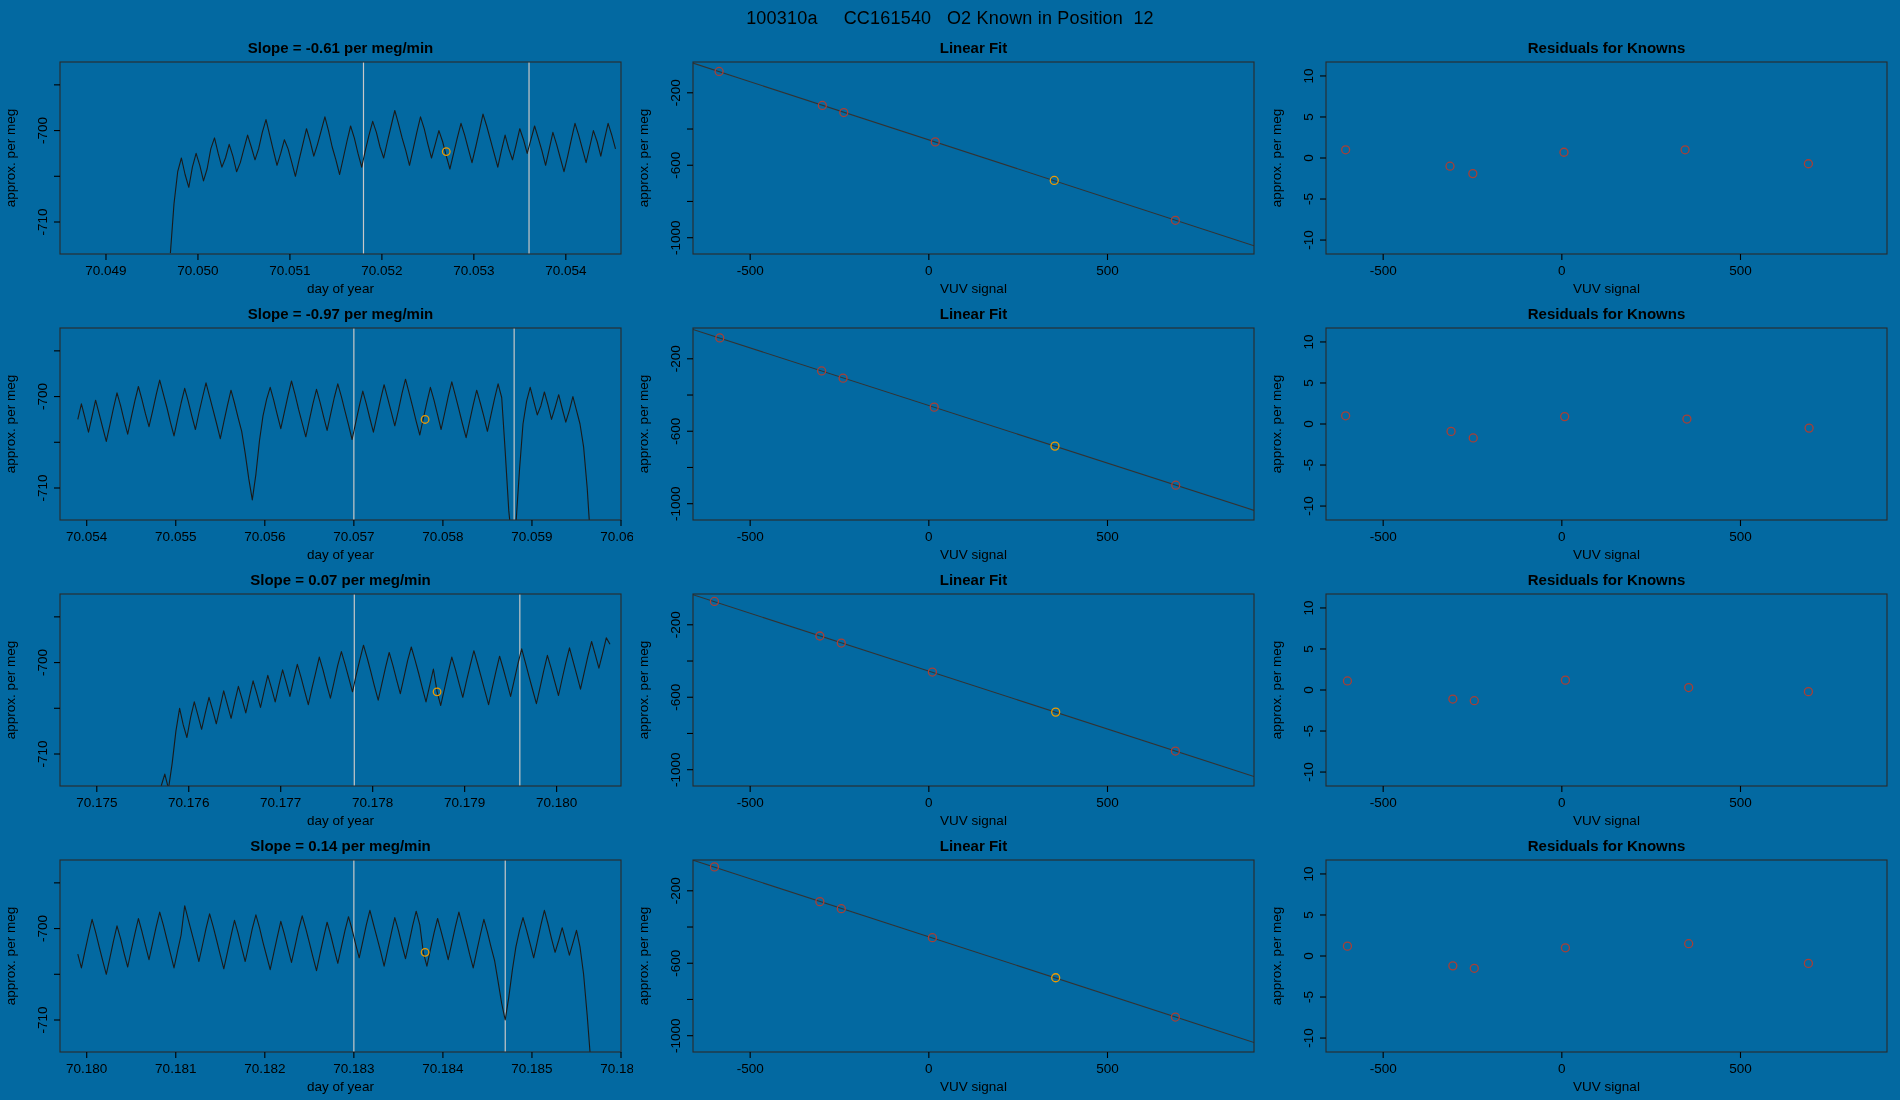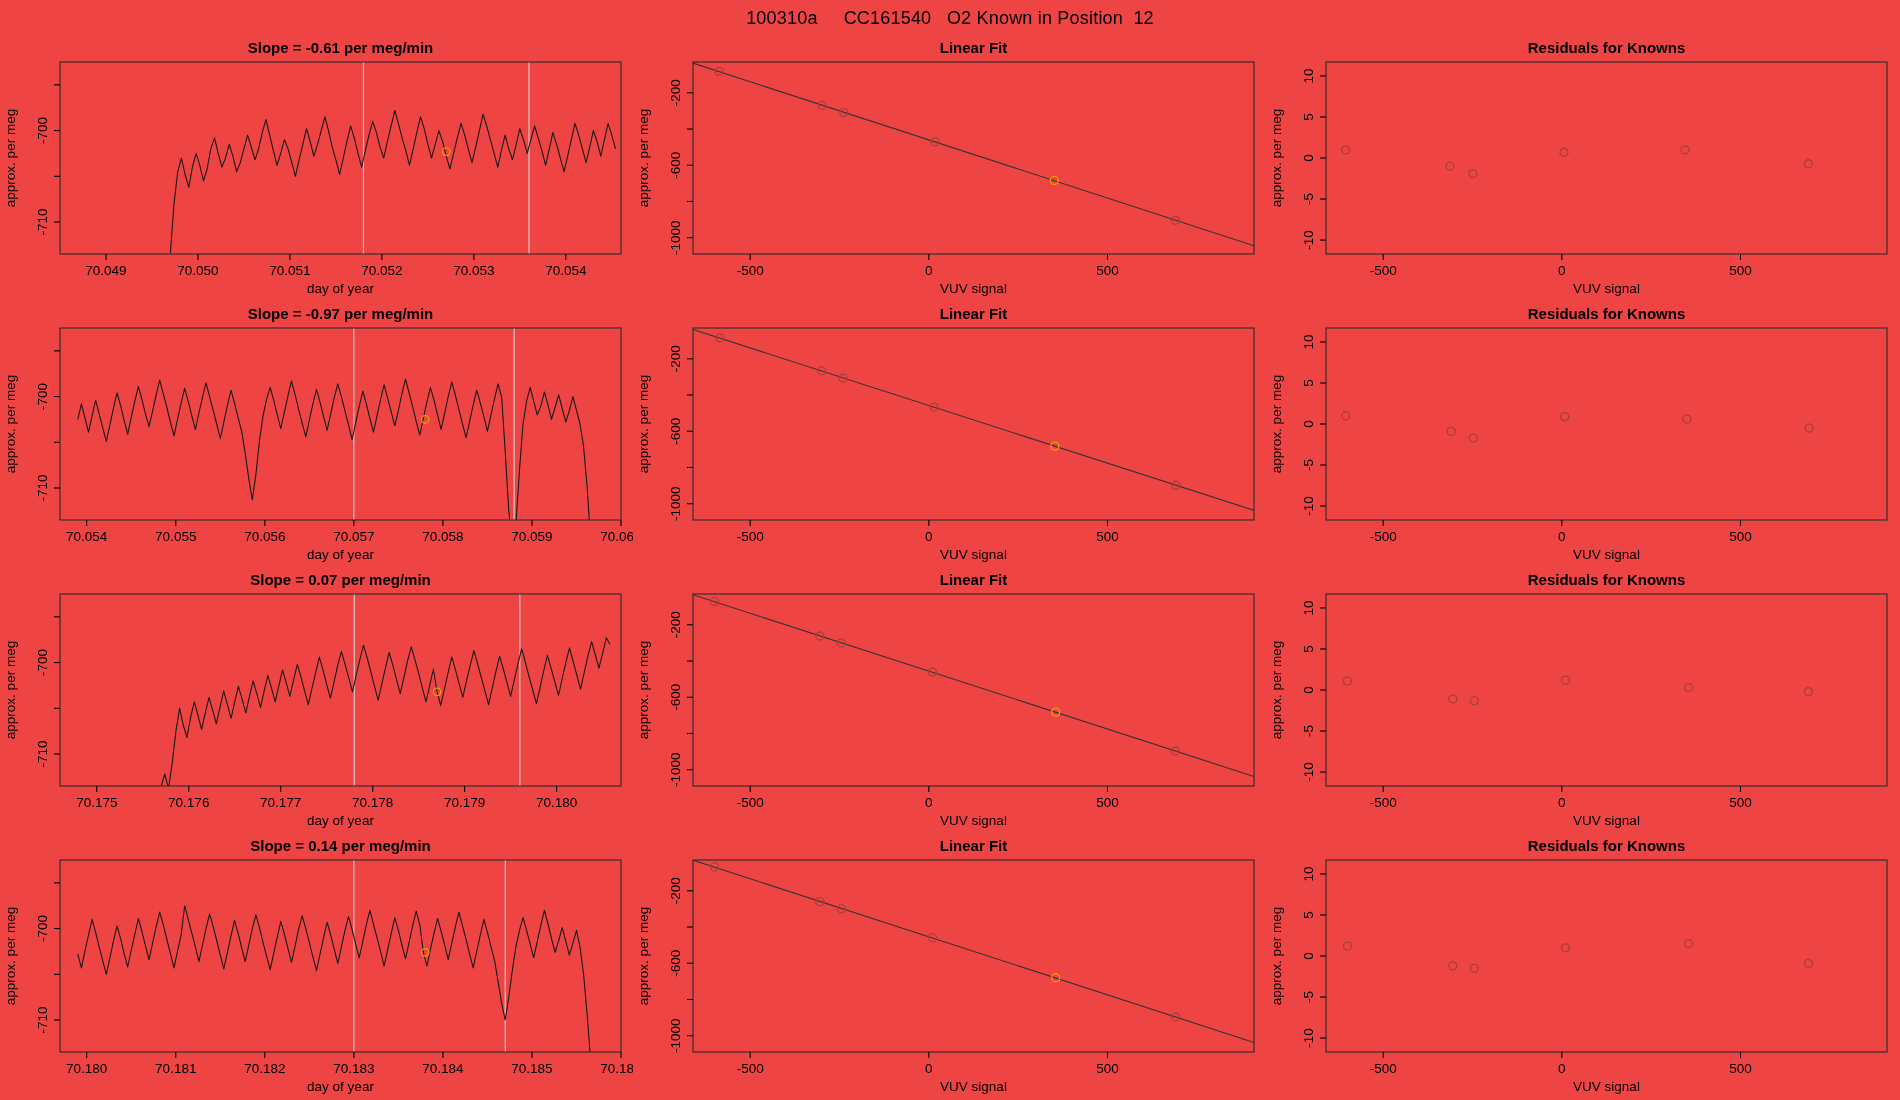--- a/index.html
+++ b/index.html
@@ -1,17 +1,17 @@
 <!DOCTYPE html>
 <html><head>
 <meta charset="utf-8">
 <style>
   html,body{margin:0;padding:0;background:#ffffff;}
   body{font-family:"Liberation Sans", sans-serif;color:#000;}
-  .page{width:1900px;height:1100px;background:#ef4444;overflow:hidden;}
+  .page{width:1900px;height:1100px;background:#0369a1;overflow:hidden;}
   .hdr{height:36px;display:flex;align-items:center;justify-content:center;
        font-size:18px;white-space:pre;letter-spacing:0.2px;}
   .grid{display:grid;grid-template-columns:repeat(3,633px);grid-template-rows:repeat(4,266px);}
   .cell{width:633px;height:266px;}
   svg text{font-family:"Liberation Sans", sans-serif;}
   .t-title{font-size:15px;font-weight:bold;}
   .t-axis{font-size:13.5px;}
   .t-tick{font-size:13.5px;}
 </style>
 </head>

